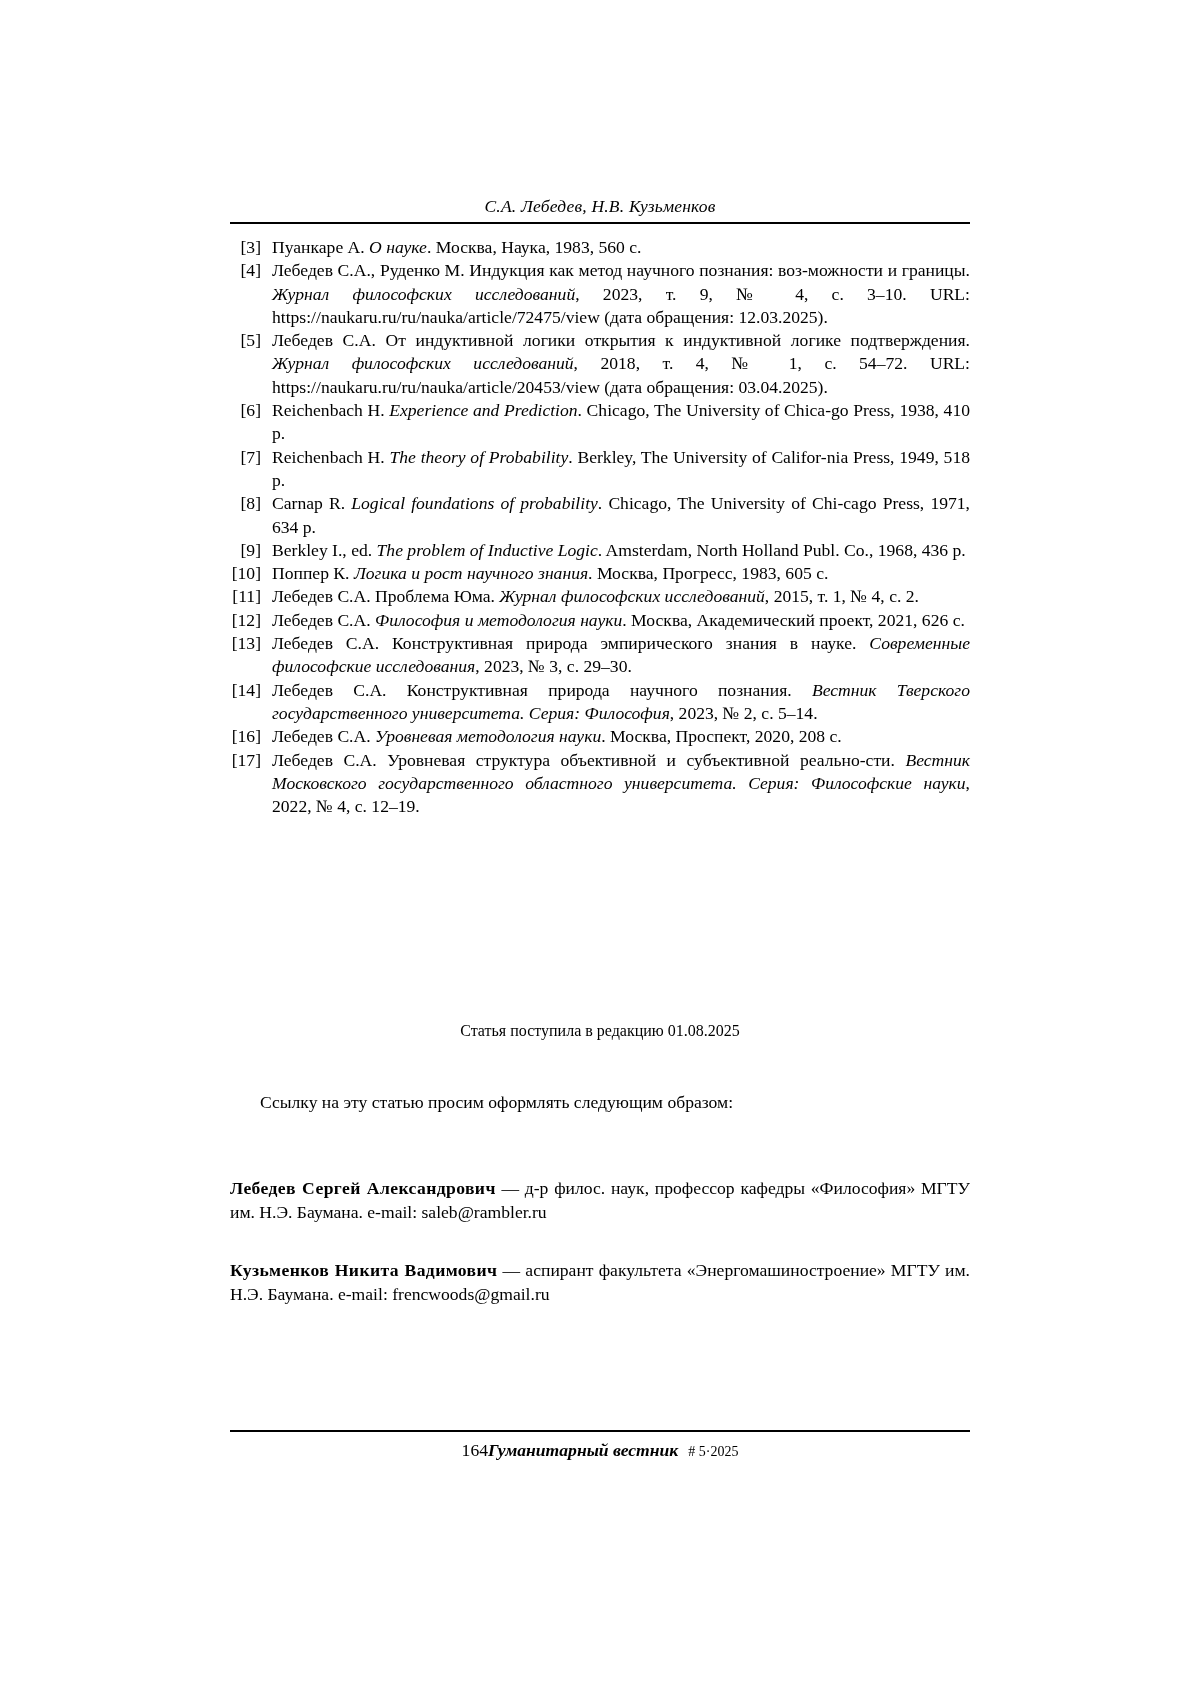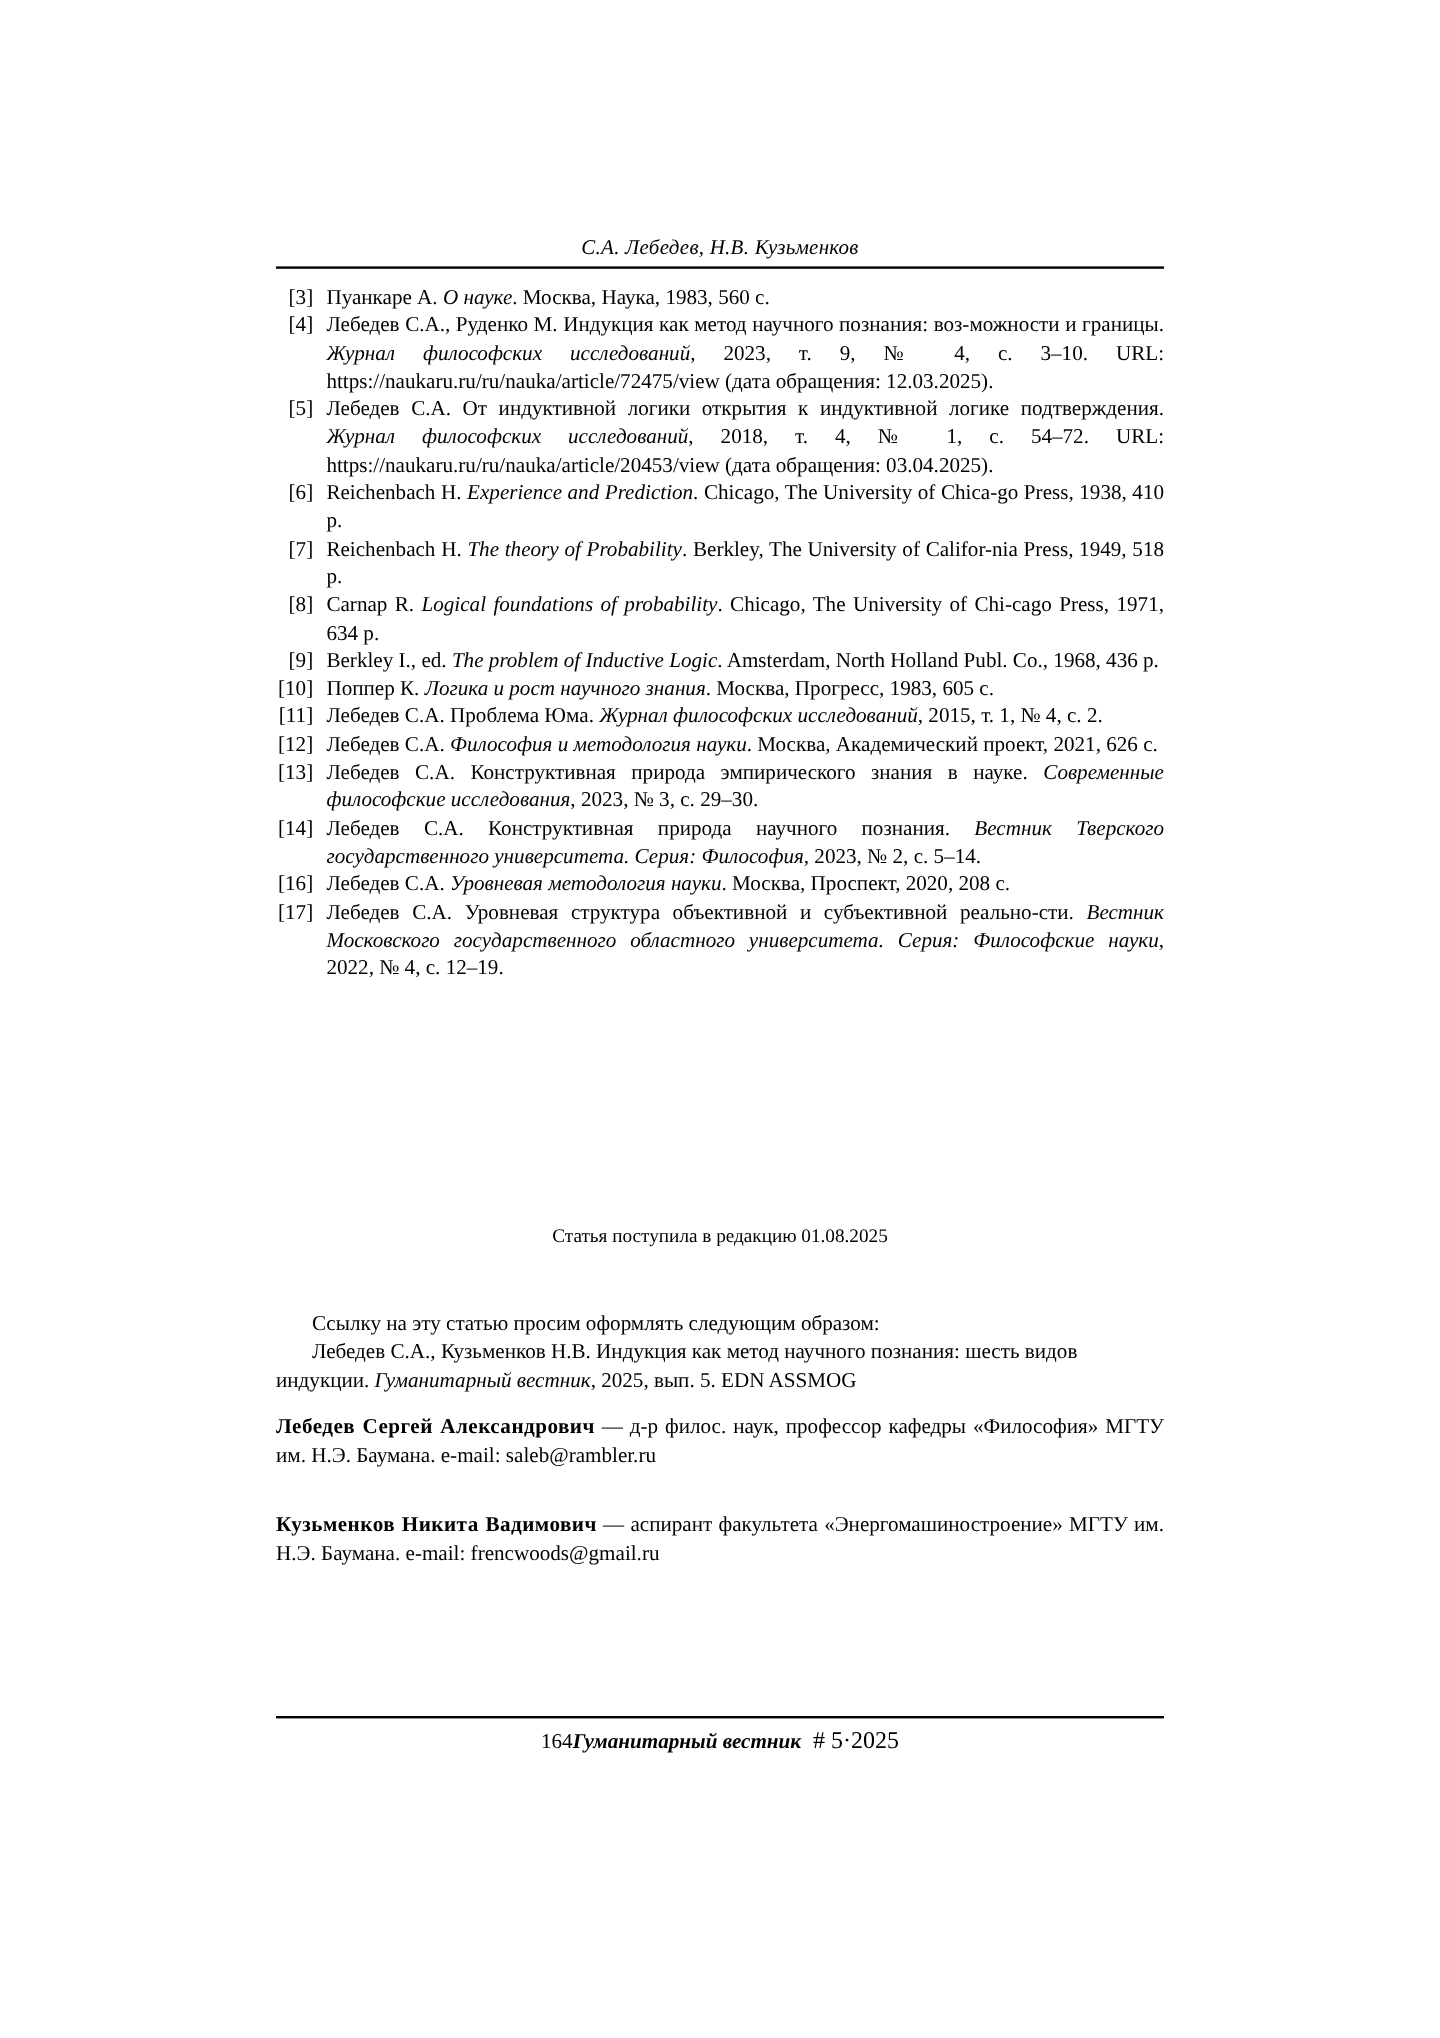--- a/index.html
+++ b/index.html
@@ -114,21 +114,21 @@
     left: 230px;
     top: 1440px;
     width: 740px;
     display: flex;
     justify-content: center;
     align-items: baseline;
     font-size: 17.6px;
   }
   .footer .pageno { font-size: 17.6px; }
   .footer .journal { font-style: italic; font-weight: bold; font-size: 17.6px; }
-  .footer .issue { font-size: 20px; margin-left: 10px; }
+  .footer .issue { font-size: 14px; margin-left: 10px; }
   .footer .right { display: flex; align-items: baseline; }
   .nowrap { white-space: nowrap; }
 </style>
 </head>
 <body>
 
 <div class="page">
 
   <div class="running-head">С.А. Лебедев, Н.В. Кузьменков</div>
   <div class="rule-top"></div>
@@ -189,21 +189,20 @@
       <div class="ref">
         <div class="num">[17]</div>
         <div class="body jl"><span>Лебедев С.А. Уровневая структура объективной и субъективной реально-сти. </span><span class="it">Вестник Московского государственного областного университета. Серия: Философские науки</span><span>, 2022, № 4, с. 12–19.</span></div>
       </div>
     </div>
 
   <div class="received">Статья поступила в редакцию 01.08.2025</div>
 
   <div class="cite-block">
     <div class="l1">Ссылку на эту статью просим оформлять следующим образом:</div>
-    <div class="l2"><span>Лебедев С.А., Кузьменков Н.В. Индукция как метод научного познания: шесть видов индукции. </span><span class="it">Гуманитарный вестник</span><span>, 2025, вып. 5.  EDN ASSMOG</span></div>
   </div>
 
   <div class="author-block" id="author2">
     <b>Кузьменков Никита Вадимович</b><span> — аспирант факультета «Энергомашиностроение» МГТУ им. Н.Э. Баумана. e-mail: frencwoods@gmail.ru</span>
   </div>
 
   <div class="author-block" id="author1">
     <b>Лебедев Сергей Александрович</b><span> — д-р филос. наук, профессор кафедры «Философия» МГТУ им. Н.Э. Баумана.  e-mail: saleb@rambler.ru</span>
   </div>
 

